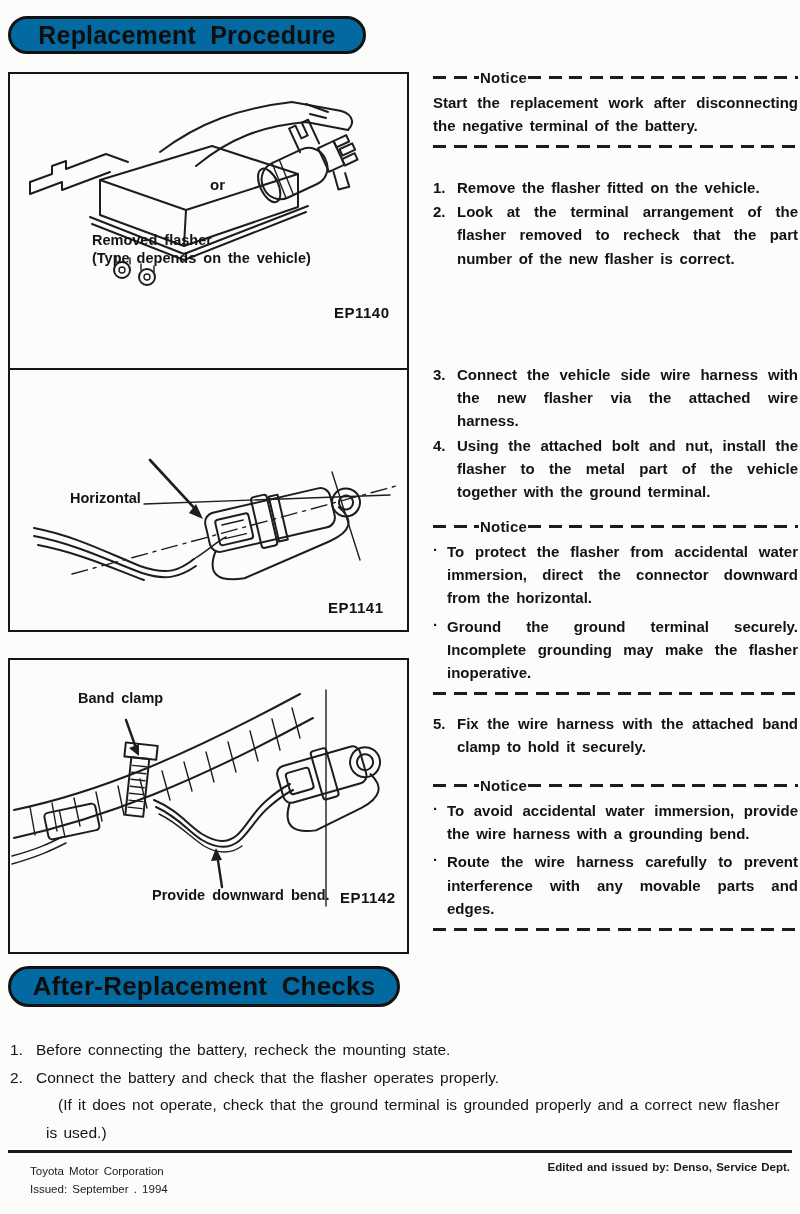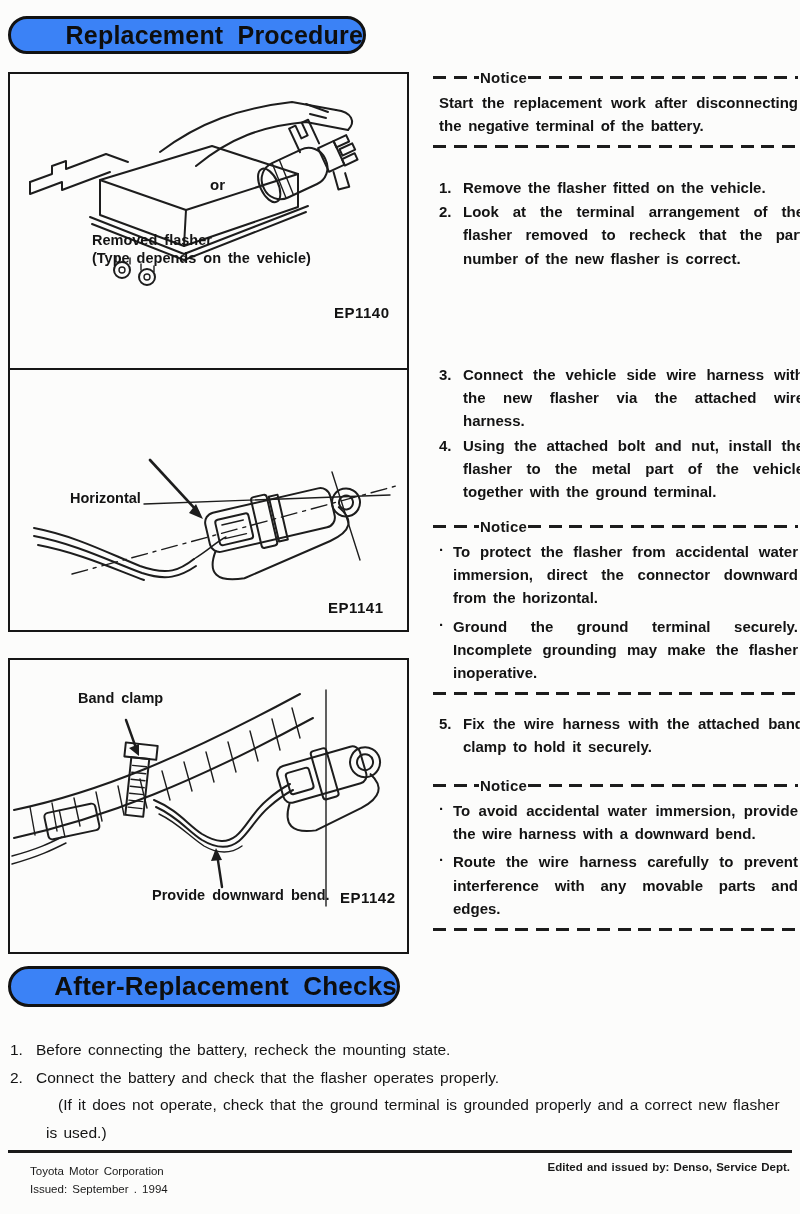--- a/index.html
+++ b/index.html
@@ -11,26 +11,26 @@
     font-family:"Liberation Sans","DejaVu Sans",sans-serif;
     color:#161616;
     overflow:hidden;
     margin:0 auto;
   }
   
   .pill {
     position:absolute;
     border:3px solid #121212;
     border-radius:24px;
-    display:flex; align-items:center; justify-content:flex-end;
+    display:flex; align-items:center; justify-content:center;
     font-weight:700;
     letter-spacing:0.2px;
     word-spacing:7px;
     color:#0e0e0e;
-    background:#3b82f6;
+    background:#0369a1;
   }
   .pill1 { left:8px; top:16px; width:358px; height:38px; font-size:25px; }
   .pill2 { left:8px; top:966px; width:392px; height:41px; font-size:26px; }
 
   
   .figbox {
     position:absolute; left:8px; width:401px;
     border:2.5px solid #161616;
     background:#fcfcfb;
   }
@@ -50,21 +50,21 @@
   }
   .draw { stroke:#1d1d1d; fill:none; stroke-width:2; stroke-linejoin:round; stroke-linecap:round; }
   .thin { stroke-width:1.4; }
   .solidfill { fill:#1d1d1d; stroke:none; }
 
   
   .rcol { position:absolute; left:433px; width:365px; }
   .rtext {
     font-size:15px; font-weight:700; line-height:23.2px;
     text-align:justify; text-align-last:left;
-    word-spacing:2.5px; color:#131313;margin-left:6px;
+    word-spacing:2.5px; color:#131313;
   }
   .dash {
     height:3px;
     background:repeating-linear-gradient(to right,#1c1c1c 0 13px,transparent 13px 20.5px);
   }
   .notice-head { display:flex; align-items:center; height:18px; }
   .notice-head .dash.short { width:46px; }
   .notice-head .dash.fill { flex:1; }
   .notice-word { font-size:15px; font-weight:700; padding:0 1px; letter-spacing:0.2px; }
   .notice-body { margin-top:5px; }
@@ -289,21 +289,21 @@
   </div>
 
   <div class="rcol" style="top:776px;">
     <div class="notice-head">
       <div class="dash short"></div>
       <span class="notice-word">Notice</span>
       <div class="dash fill"></div>
     </div>
     <div class="rtext n-item">
       <span class="dot">·</span>
-      <span>To avoid accidental water immersion, provide the wire harness with a downward bend.</span>
+      <span>To avoid accidental water immersion, provide the wire harness with a grounding bend.</span>
     </div>
     <div class="rtext n-item">
       <span class="dot">·</span>
       <span>Route the wire harness carefully to prevent interference with any movable parts and edges.</span>
     </div>
     <div class="dash dash-sep"></div>
   </div>
 
   <div class="pill pill2">
     <span>After-Replacement Checks</span>

